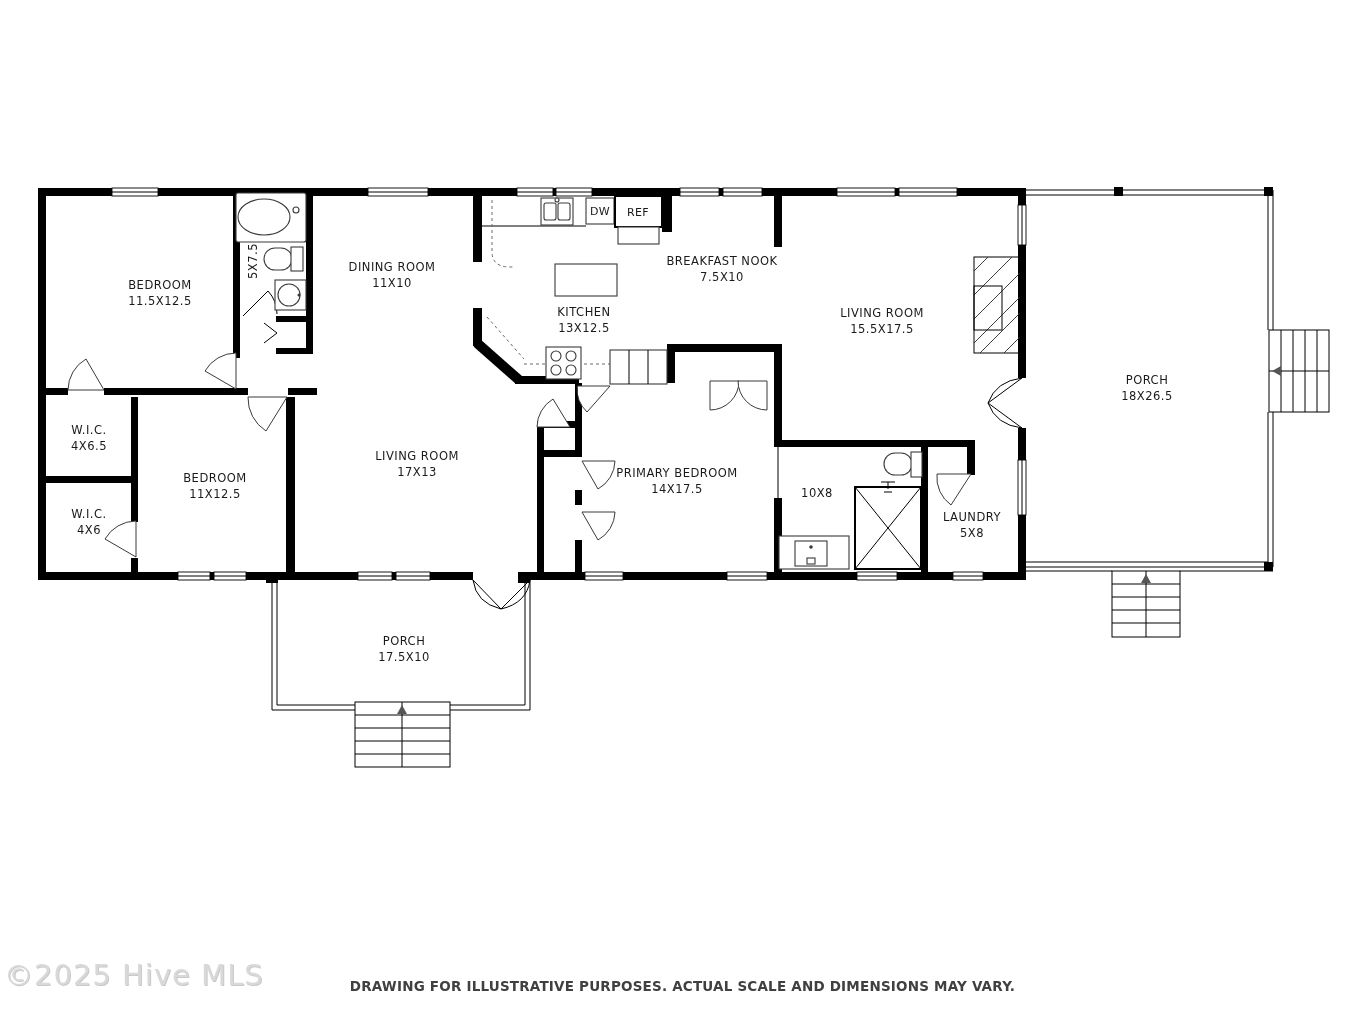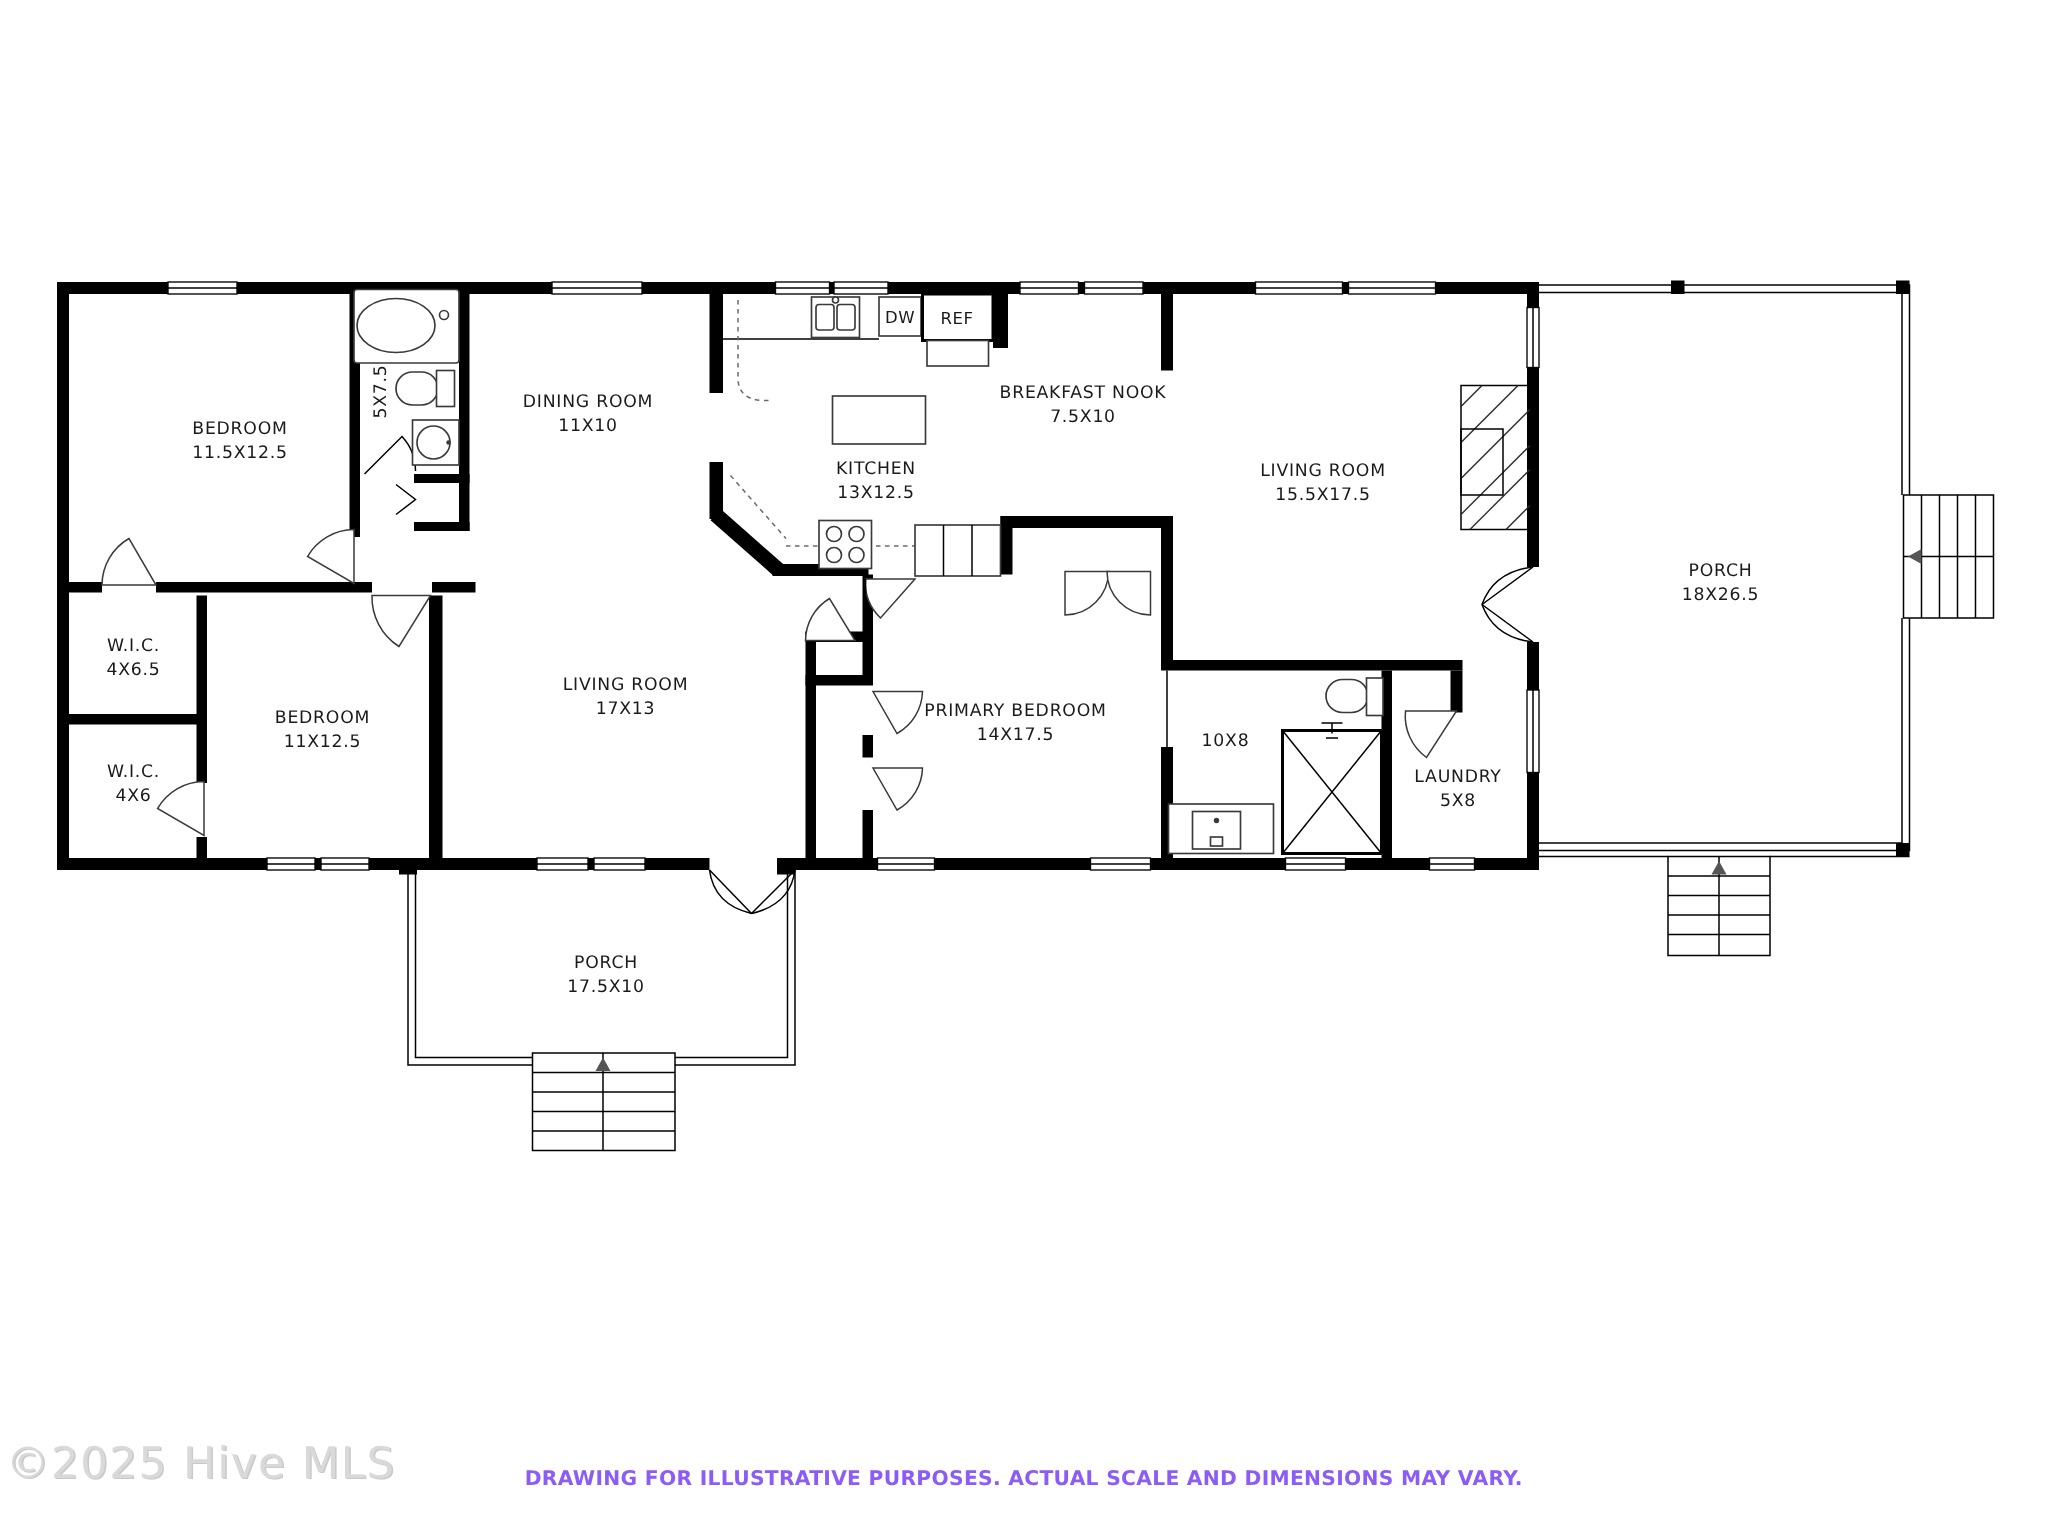--- a/index.html
+++ b/index.html
@@ -15,21 +15,21 @@
   .wind{fill:#fff;stroke:#000;stroke-width:0.9;}
   .gap{fill:#fff;}
   .hatch{stroke:#2a2a2a;stroke-width:0.9;fill:none;}
   text.room{font-size:11.5px;letter-spacing:0.5px;fill:#1a1a1a;text-anchor:middle;
             font-family:"DejaVu Sans","Liberation Sans",sans-serif;}
   text.appl{font-size:11px;letter-spacing:0.4px;fill:#1a1a1a;text-anchor:middle;
             font-family:"DejaVu Sans","Liberation Sans",sans-serif;}
   #watermark{position:absolute;left:4px;top:958px;font-size:29px;color:#d9d9d9;
              letter-spacing:1px;text-shadow:1px 1px 0 #c9c9c9;white-space:nowrap;}
   #disclaimer{position:absolute;left:0;top:978px;width:1365px;text-align:center;
-              font-size:13.5px;font-weight:bold;color:#8b5cf6;letter-spacing:0.2px;}
+              font-size:13.5px;font-weight:bold;color:#404040;letter-spacing:0.2px;}
 </style>
 </head>
 <body>
 
 <div id="stage">
 <svg width="1365" height="1024" viewBox="0 0 1365 1024">
 
   <g>
     <rect class="wall" x="38" y="188" width="988" height="8"></rect>
     <rect class="wall" x="38" y="188" width="8" height="392"></rect>

